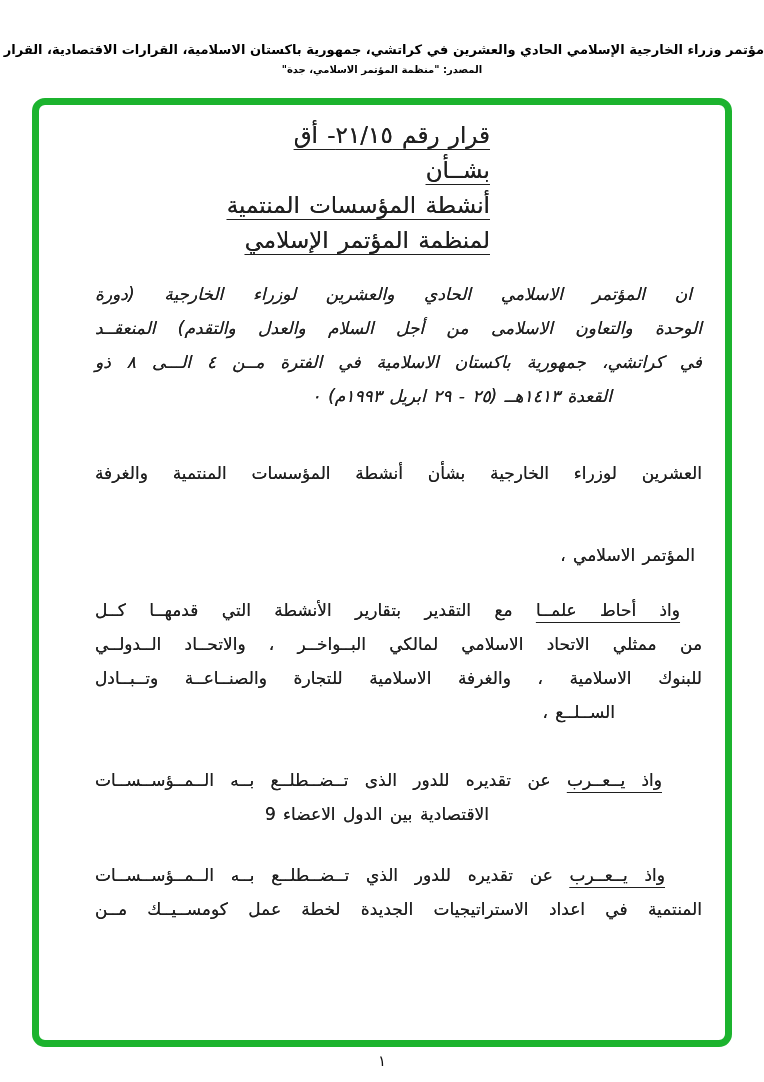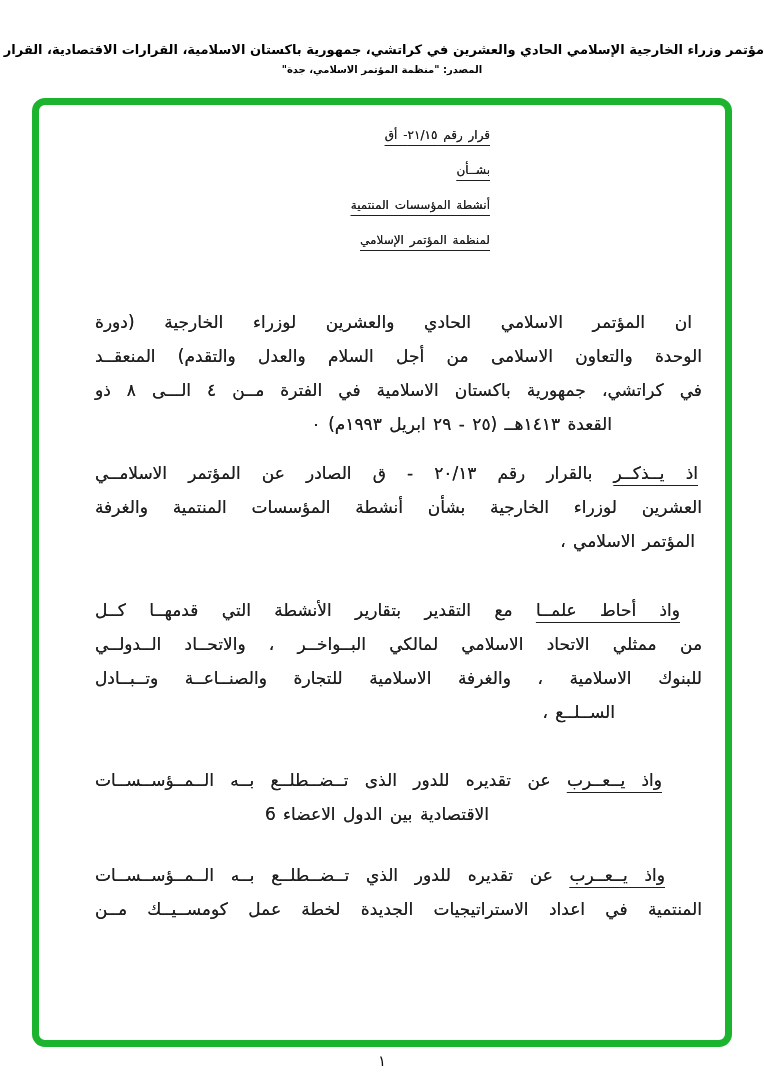--- a/index.html
+++ b/index.html
@@ -15,31 +15,31 @@
   .box{
     position:absolute;left:32px;top:98px;width:700px;height:949px;
     border:7px solid #1cb32e;border-radius:13px;box-sizing:border-box;background:#fff;
   }
   .content{
     position:absolute;left:56px;right:23px;top:0;bottom:0;
     direction:rtl;font-size:17px;line-height:34px;
     text-shadow:0 0 .5px #333;word-spacing:2px;
   }
   
-  .title{position:absolute;top:13px;right:212px;text-align:right;line-height:35px;font-size:12px;}
+  .title{position:absolute;top:13px;right:212px;text-align:right;line-height:35px;font-size:23px;}
   .tline{text-decoration:underline;text-decoration-thickness:1.3px;text-underline-offset:6px;white-space:nowrap;}
   
   .p{position:absolute;left:0;right:0;}
-  .p1{top:200px;} .p2{top:351px;} .p3{top:488px;} .p4{top:658px;} .p5{top:753px;}
+  .p1{top:172px;font-style:italic;} .p2{top:351px;} .p3{top:488px;} .p4{top:658px;} .p5{top:753px;}
   .line{text-align:right;}
   .full{text-align:justify;text-align-last:justify;}
   .end{text-align:right;text-align-last:right;}
   .p1 .ind{text-indent:10px;} .p2 .ind{text-indent:4px;} .p3 .ind{text-indent:22px;}
   .p4 .ind{text-indent:40px;} .p5 .ind{text-indent:37px;}
-  .p1 .end{padding-right:90px;} .p2 .end{padding-right:7px;} .p3 .end{padding-right:87px;}
+  .p1 .end{padding-right:90px;} .p2 .end{padding-right:7px;margin-top:48px;} .p3 .end{padding-right:87px;}
   .p4 .end{padding-right:213px;} .p5 .end{padding-right:207px;}
   .lead{text-decoration:underline;text-decoration-thickness:1.3px;text-underline-offset:6px;}
   
   .pagenum{position:absolute;top:1052px;left:0;right:0;text-align:center;font-size:15px;color:#111;}
 </style>
 </head>
 <body>
 
 <div class="header">
   <div class="hl1">مؤتمر وزراء الخارجية الإسلامي الحادي والعشرين في كراتشي، جمهورية باكستان الاسلامية، القرارات الاقتصادية، القرار الرقم١٥/٢١-أق</div>
@@ -57,35 +57,34 @@
     </div>
 
     <div class="p p1">
       <div class="line full ind">ان المؤتمر الاسلامي الحادي والعشرين لوزراء الخارجية (دورة</div>
       <div class="line full">الوحدة والتعاون الاسلامى من أجل السلام والعدل والتقدم) المنعقــد</div>
       <div class="line full">في كراتشي، جمهورية باكستان الاسلامية في الفترة مــن ٤ الـــى ٨ ذو</div>
       <div class="line end">القعدة ١٤١٣هــ (٢٥ - ٢٩ ابريل ١٩٩٣م) ٠</div>
     </div>
 
     <div class="p p2">
-      <div class="line full ind"><span class="lead">اذ يــذكــر</span><span> بالقرار رقم ٢٠/١٣ - ق الصادر عن المؤتمر الاسلامــي</span></div>
       <div class="line full">العشرين لوزراء الخارجية بشأن أنشطة المؤسسات المنتمية والغرفة</div>
       <div class="line end">المؤتمر الاسلامي ،</div>
     </div>
 
     <div class="p p3">
       <div class="line full ind"><span class="lead">واذ أحاط علمــا</span><span> مع التقدير بتقارير الأنشطة التي قدمهــا كــل</span></div>
       <div class="line full">من ممثلي الاتحاد الاسلامي لمالكي البــواخــر ، والاتحــاد الــدولــي</div>
       <div class="line full">للبنوك الاسلامية ، والغرفة الاسلامية للتجارة والصنــاعــة وتــبــادل</div>
       <div class="line end">الســلــع ،</div>
     </div>
 
     <div class="p p4">
       <div class="line full ind"><span class="lead">واذ يــعــرب</span><span> عن تقديره للدور الذى تــضــطلــع بــه الــمــؤســســات</span></div>
-      <div class="line end">الاقتصادية بين الدول الاعضاء 6</div>
+      <div class="line end">الاقتصادية بين الدول الاعضاء 9</div>
     </div>
 
     <div class="p p5">
       <div class="line full ind"><span class="lead">واذ يــعــرب</span><span> عن تقديره للدور الذي تــضــطلــع بــه الــمــؤســســات</span></div>
       <div class="line full">المنتمية في اعداد الاستراتيجيات الجديدة لخطة عمل كومســيــك مــن</div>
     </div>
 
   </div>
 </div>
 

